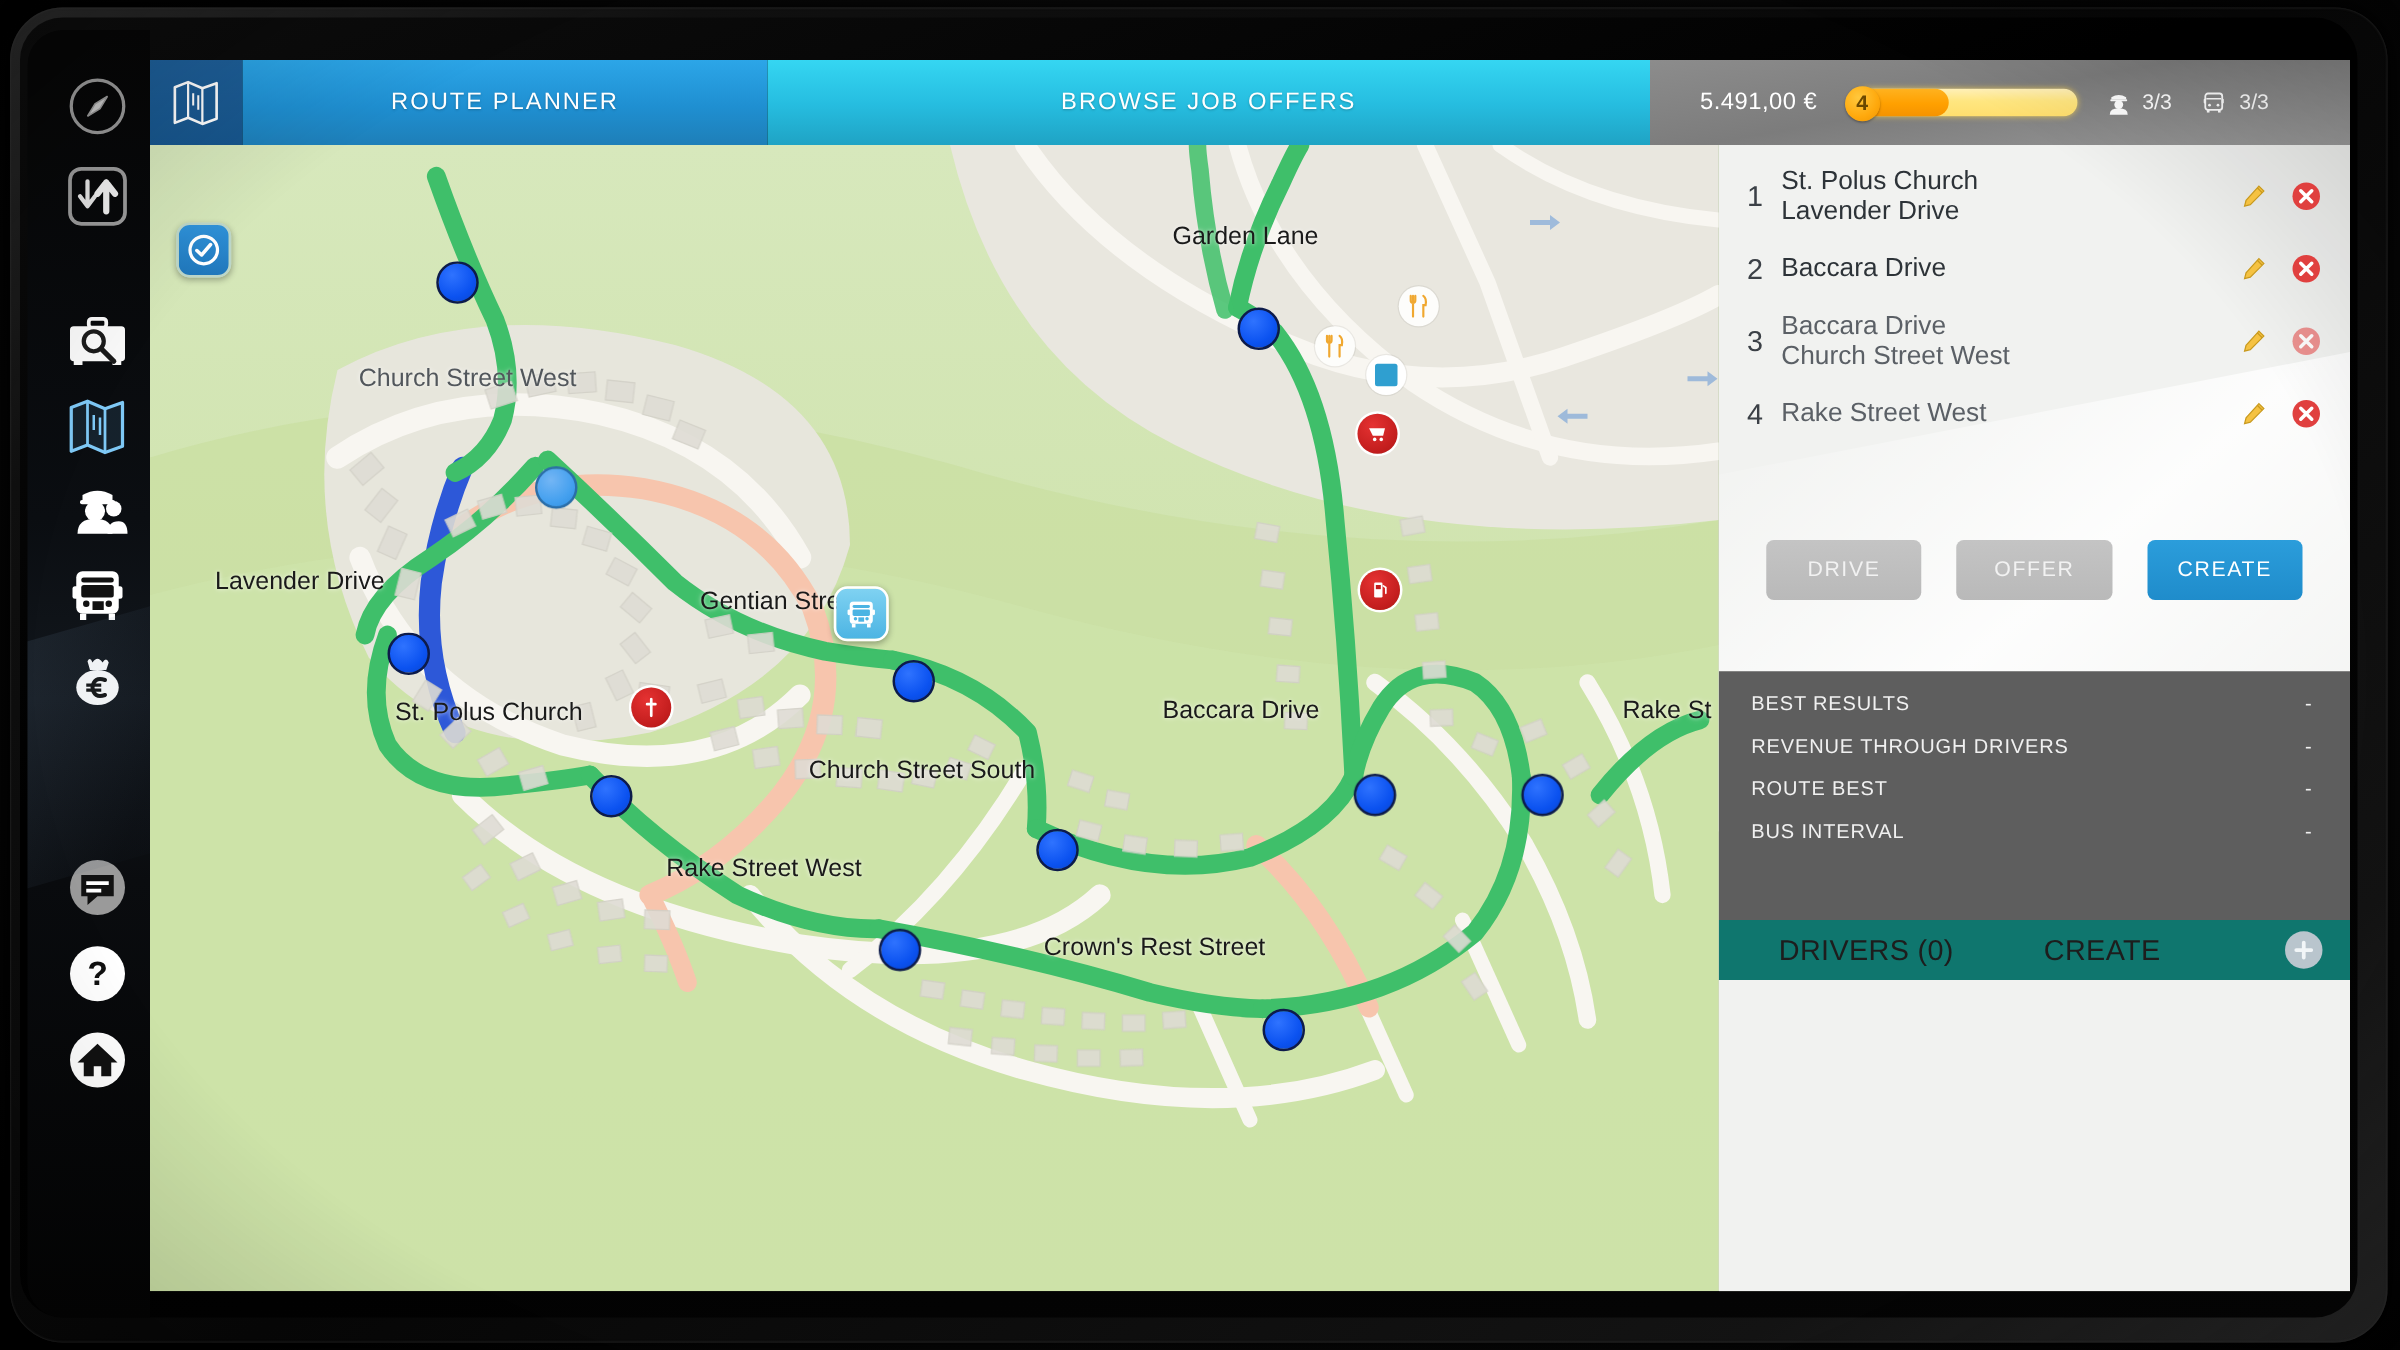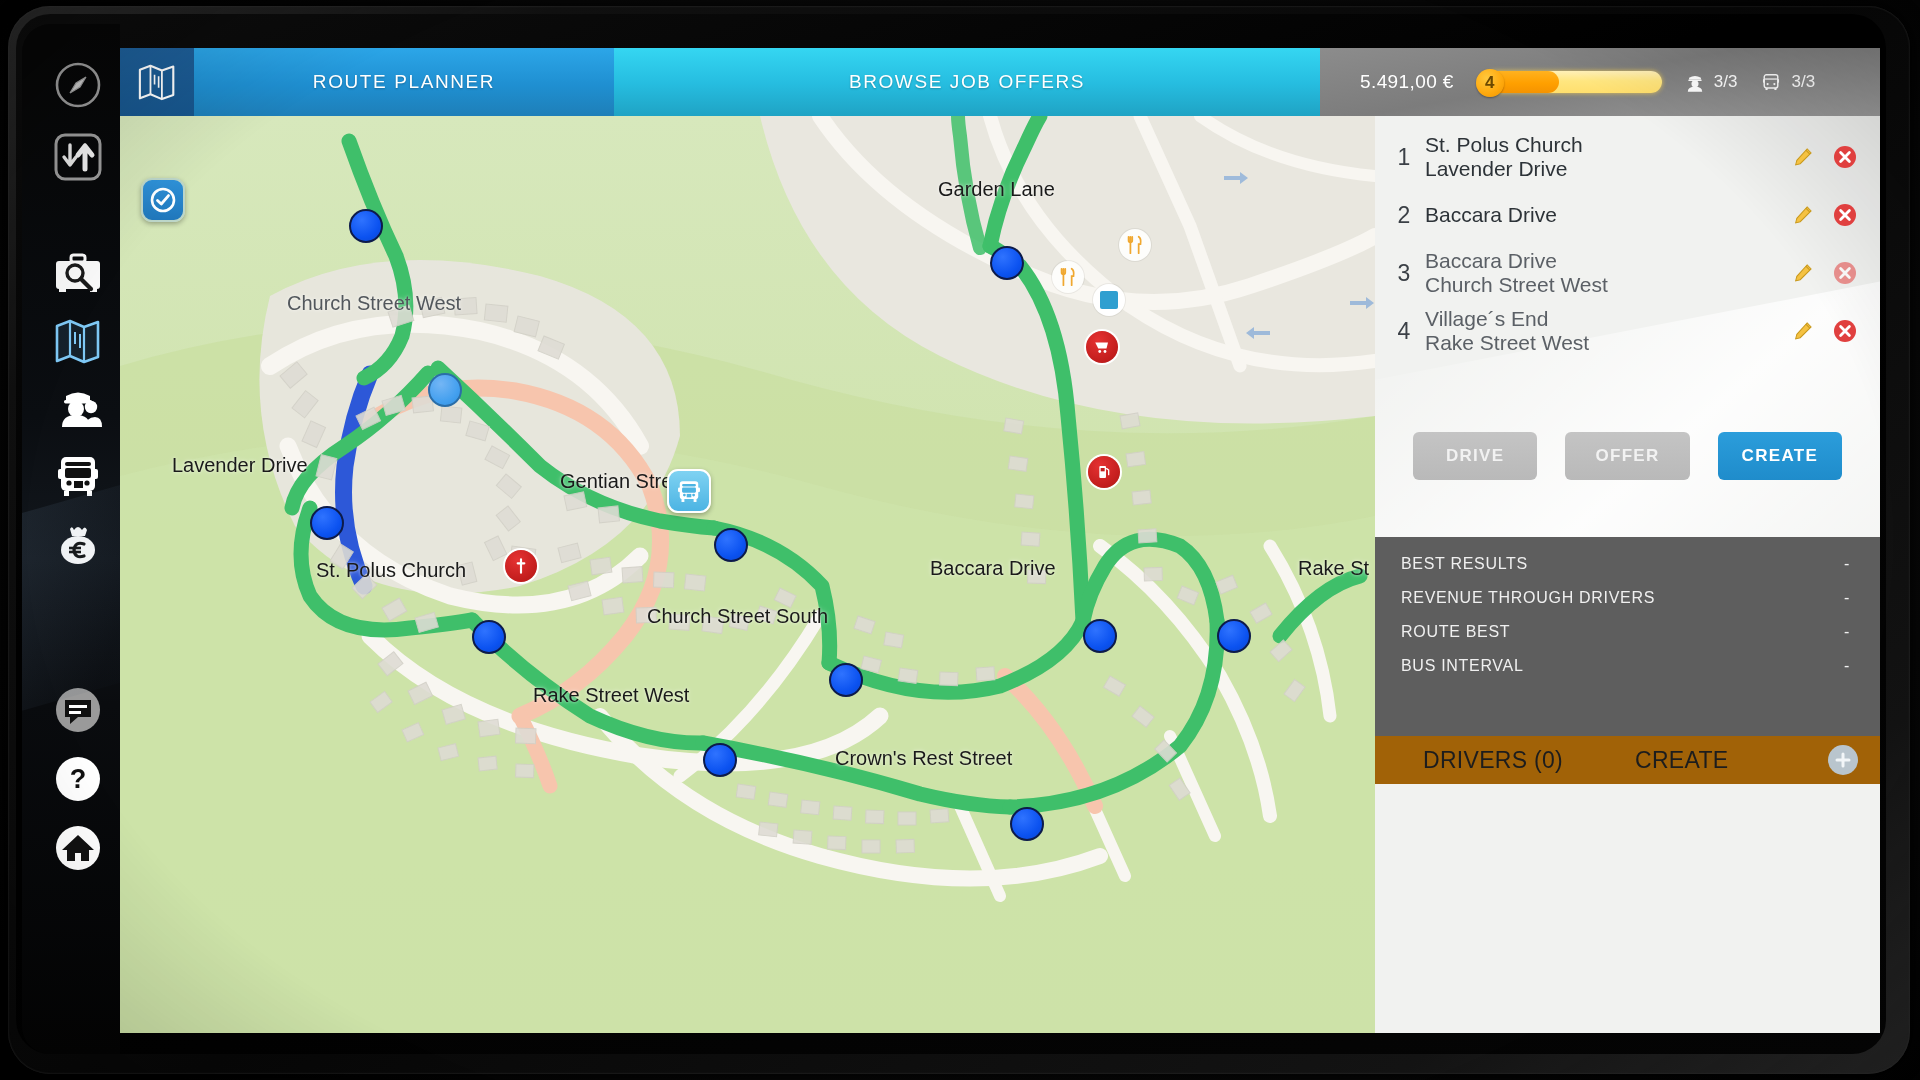--- a/index.html
+++ b/index.html
@@ -279,21 +279,20 @@
   .act-btn {
     width: 133px; height: 48px;
     border-radius: 6px;
     display: flex; align-items: center; justify-content: center;
     font-size: 17px;
     letter-spacing: 1.3px;
     color: #fff;
     cursor: pointer;
     border: none;
     font-family: "Liberation Sans", sans-serif;
-    font-weight: bold;
   }
   .act-btn.grey {
     background: linear-gradient(180deg, #c4c4c4 0%, #b9b9b9 100%);
     color: #f2f2f2;
   }
   .act-btn.blue {
     background: linear-gradient(180deg, #2b9ddb 0%, #1f8ccb 100%);
   }
 
   #results {
@@ -313,21 +312,21 @@
     color: #f0f0f0;
     font-size: 16px;
     letter-spacing: .7px;
   }
   .res-val { color: #f0f0f0; font-size: 16px; }
 
   #drivers-bar {
     position: absolute;
     left: 0; top: 620px;
     width: 505px; height: 48px;
-    background: #a16207;
+    background: #0f766e;
     display: flex;
     align-items: center;
     z-index: 3;
   }
   #drivers-label {
     font-size: 23px;
     color: #1d1d1d;
     margin-left: 48px;
     letter-spacing: .3px;
   }
@@ -816,21 +815,20 @@
             <svg class="icon-btn faint" width="26" height="26" viewBox="0 0 26 26">
               <circle cx="13" cy="13" r="11" fill="#e0403f"></circle>
               <path d="M8.6 8.6 L17.4 17.4 M17.4 8.6 L8.6 17.4" stroke="#fff" stroke-width="2.8" stroke-linecap="round"></path>
             </svg>
           </div>
         </div>
 
         <div class="route-row dim">
           <div class="route-num">4</div>
           <div class="route-names">
-            <span class="route-from">Village´s End</span>
             <span class="route-to">Rake Street West</span>
           </div>
           <div class="row-actions">
             <svg class="icon-btn" width="22" height="22" viewBox="0 0 24 24">
               <path d="M16.5 3.2 L20.8 7.5 L9 19.3 L4 20.6 L5.3 15.6 Z" fill="#f5c242" stroke="#c99a1e" stroke-width="1.1"></path>
               <path d="M15.1 4.6 L19.4 8.9" stroke="#c99a1e" stroke-width="1.1"></path>
             </svg>
             <svg class="icon-btn" width="26" height="26" viewBox="0 0 26 26">
               <circle cx="13" cy="13" r="11" fill="#e0403f"></circle>
               <path d="M8.6 8.6 L17.4 17.4 M17.4 8.6 L8.6 17.4" stroke="#fff" stroke-width="2.8" stroke-linecap="round"></path>

